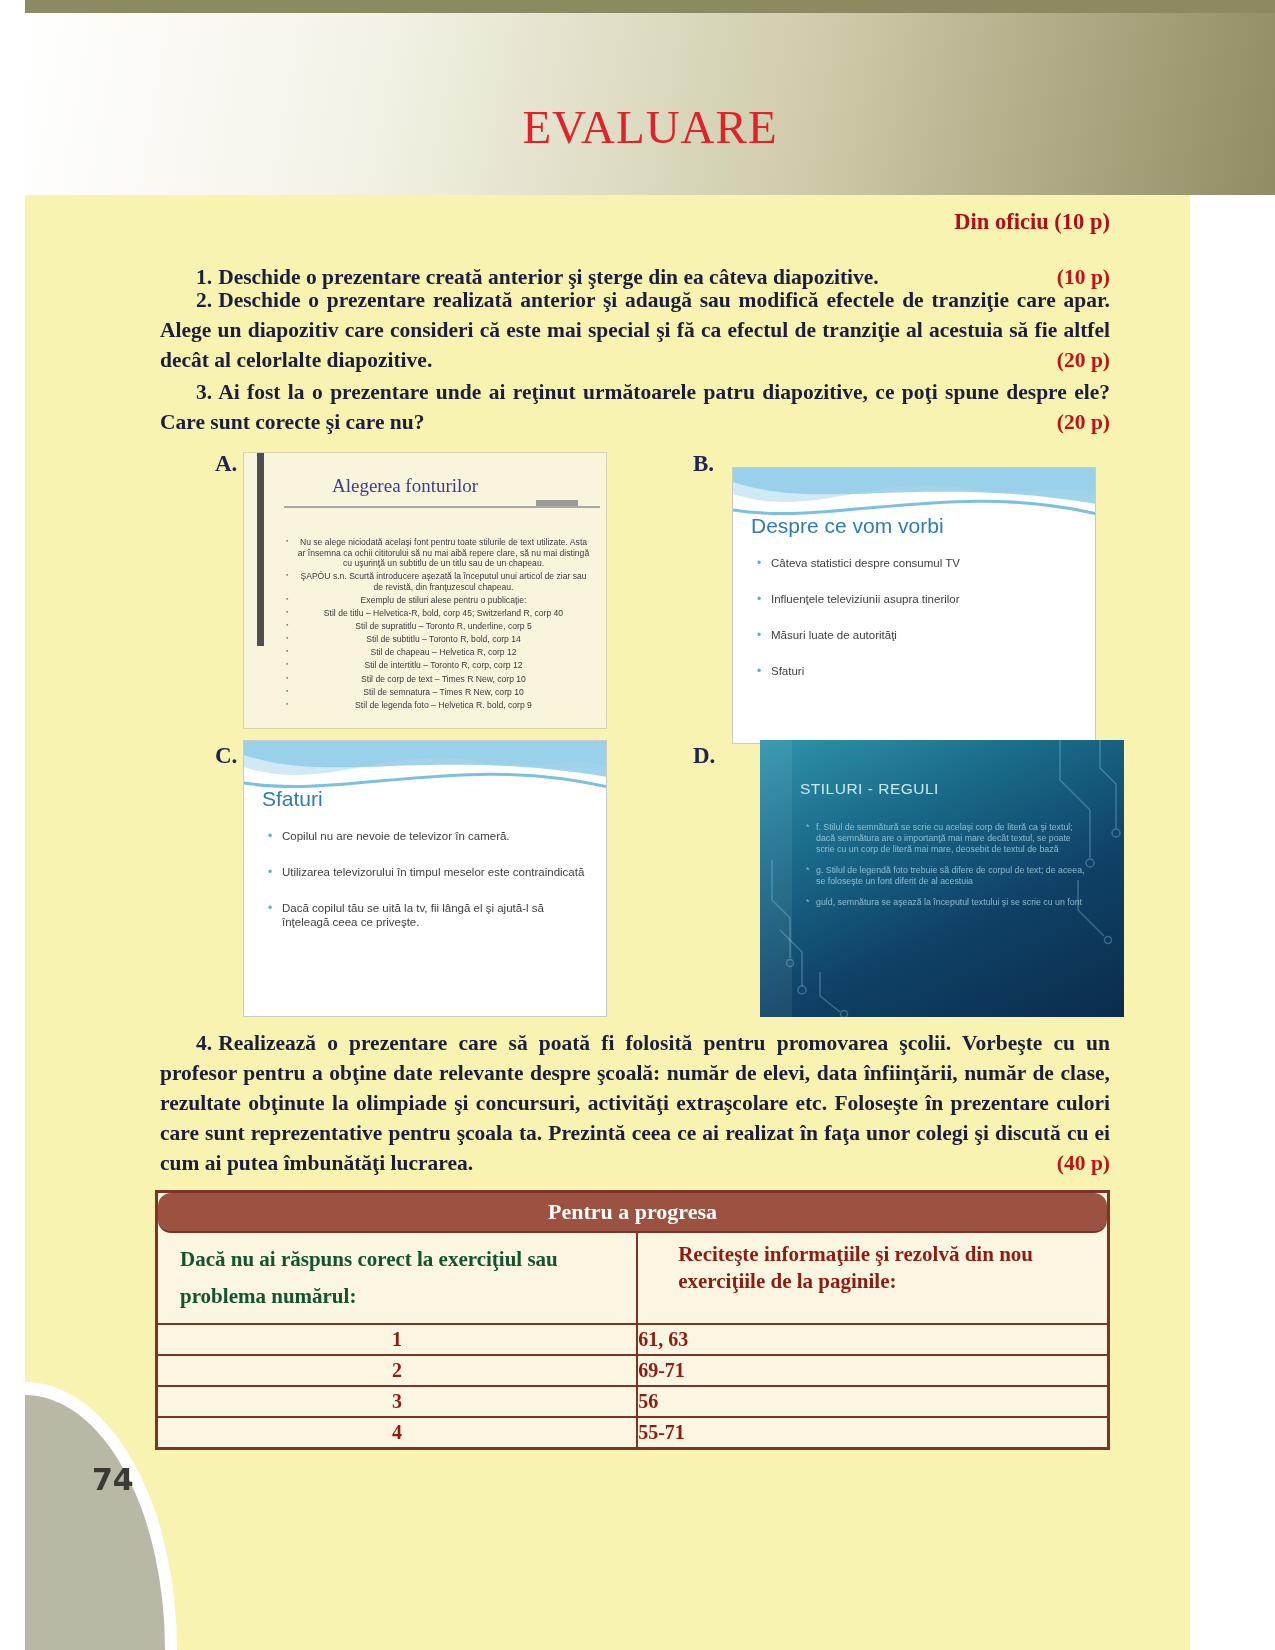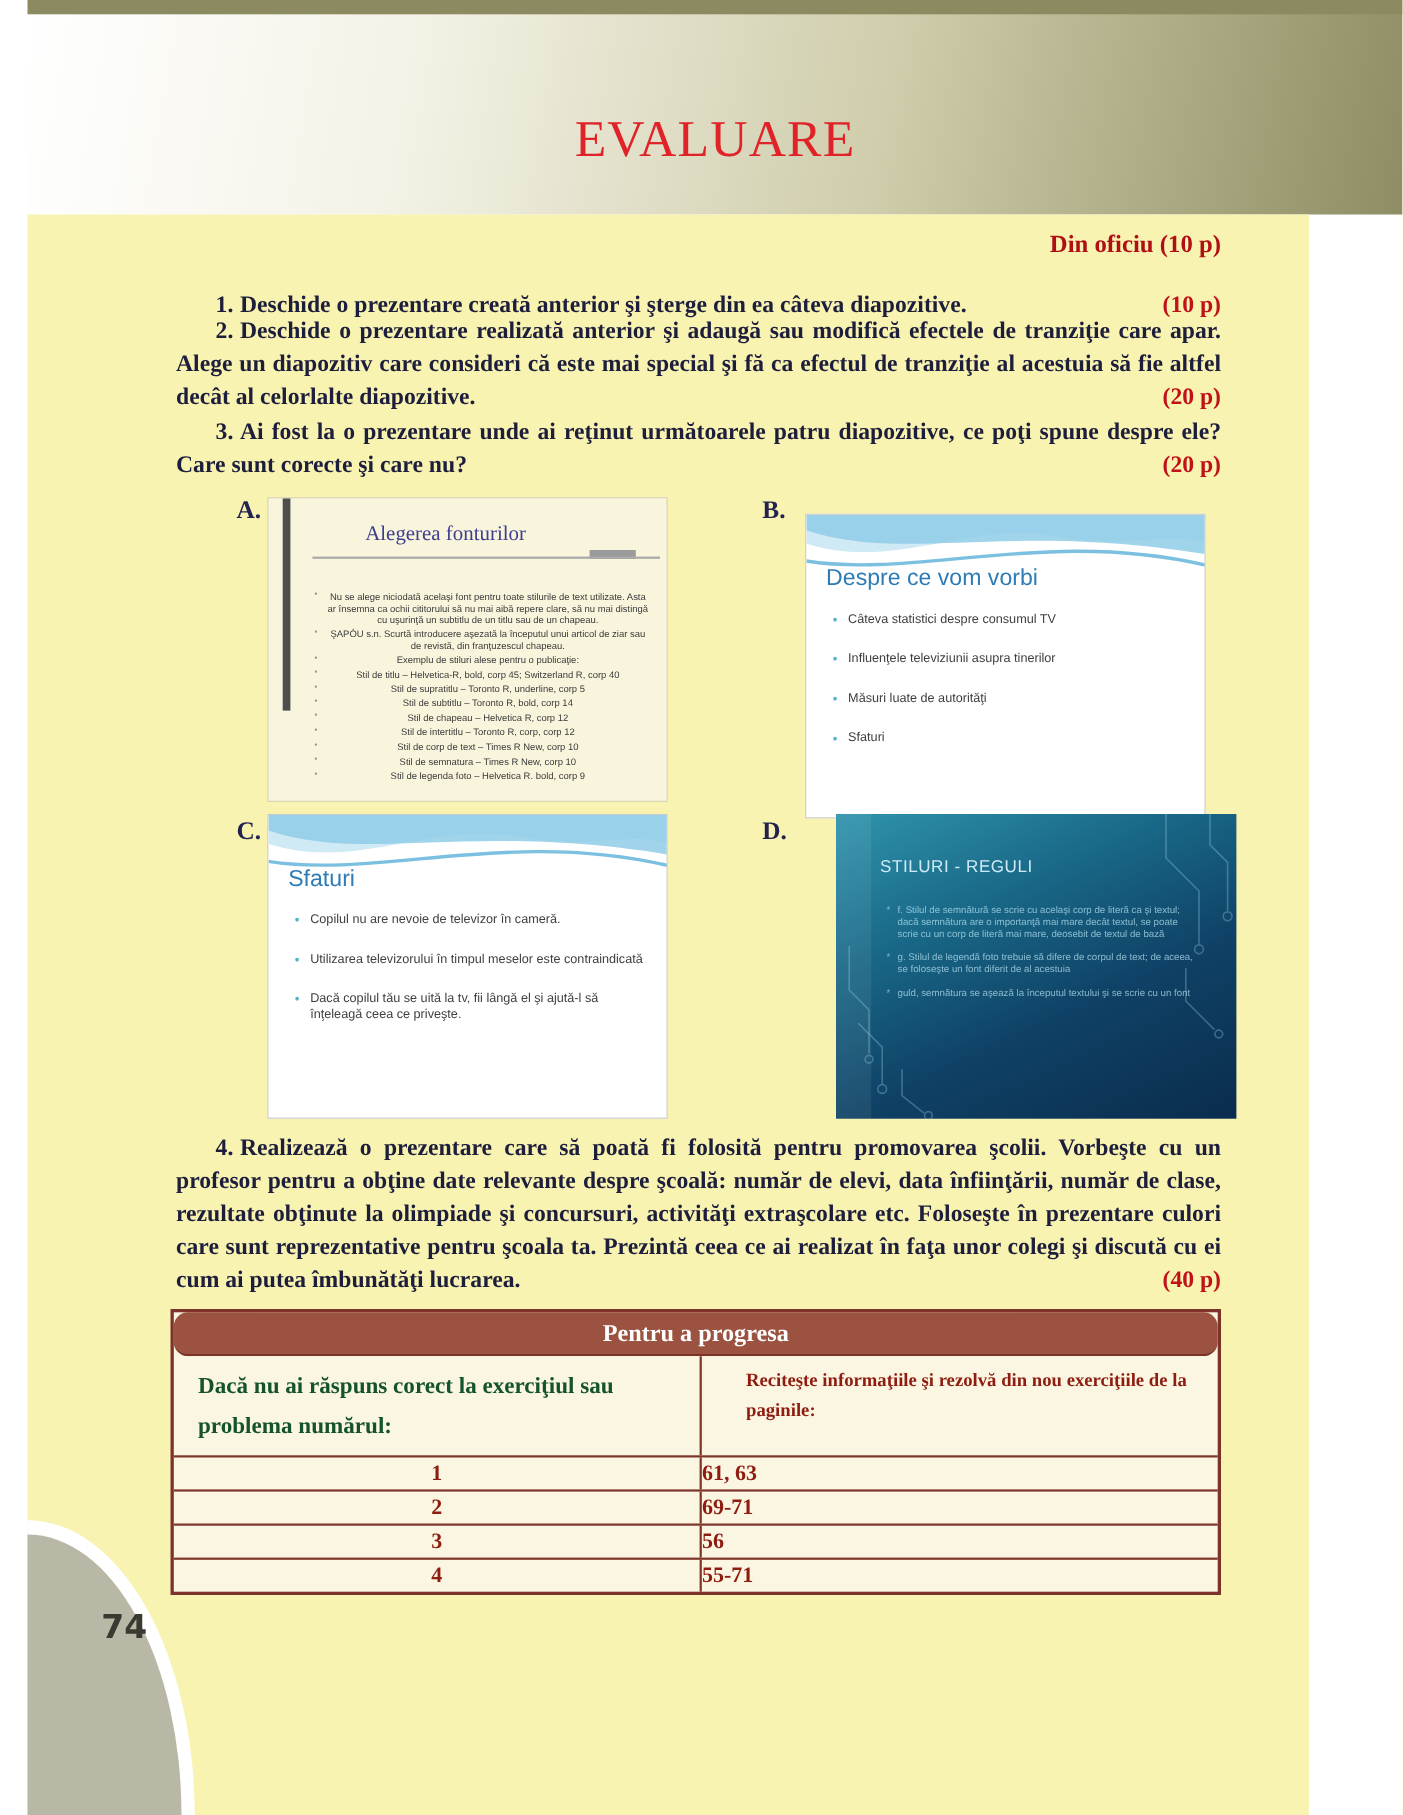--- a/index.html
+++ b/index.html
@@ -68,21 +68,21 @@
 
   
   .progress-table{position:absolute;left:130px;top:995px;width:955px;box-sizing:border-box;
     border:3px solid #7c3429;background:#fbf6e2;}
   .pt-title{background:#9c5241;color:#ffffff;font-weight:bold;font-size:22px;text-align:center;
     height:38px;line-height:38px;border-bottom:2px solid #7c3429;border-radius:13px;}
   .pt-headrow{display:flex;border-bottom:2px solid #7c3429;}
   .pt-h1{width:50.6%;box-sizing:border-box;padding:8px 14px 8px 22px;border-right:2px solid #7c3429;
     font-weight:bold;font-size:21px;line-height:37px;color:#14532d;}
   .pt-h2{flex:1;box-sizing:border-box;padding:8px 10px 8px 40px;
-    font-weight:bold;font-size:17px;line-height:27px;color:#8e1c10;}
+    font-weight:bold;font-size:21px;line-height:27px;color:#8e1c10;}
   .pt-row{display:flex;border-bottom:2px solid #7c3429;height:29px;}
   .pt-row:last-child{border-bottom:none;}
   .pt-c1{width:50.6%;box-sizing:border-box;border-right:2px solid #7c3429;text-align:center;
     font-weight:bold;font-size:20px;line-height:29px;color:#8e1c10;}
   .pt-c2{flex:1;box-sizing:border-box;
     font-weight:bold;font-size:20px;line-height:29px;color:#8e1c10;}
 
   
   .corner-white{position:absolute;left:25px;bottom:0;width:152px;height:268px;background:#ffffff;
     border-top-right-radius:100% 100%;}

